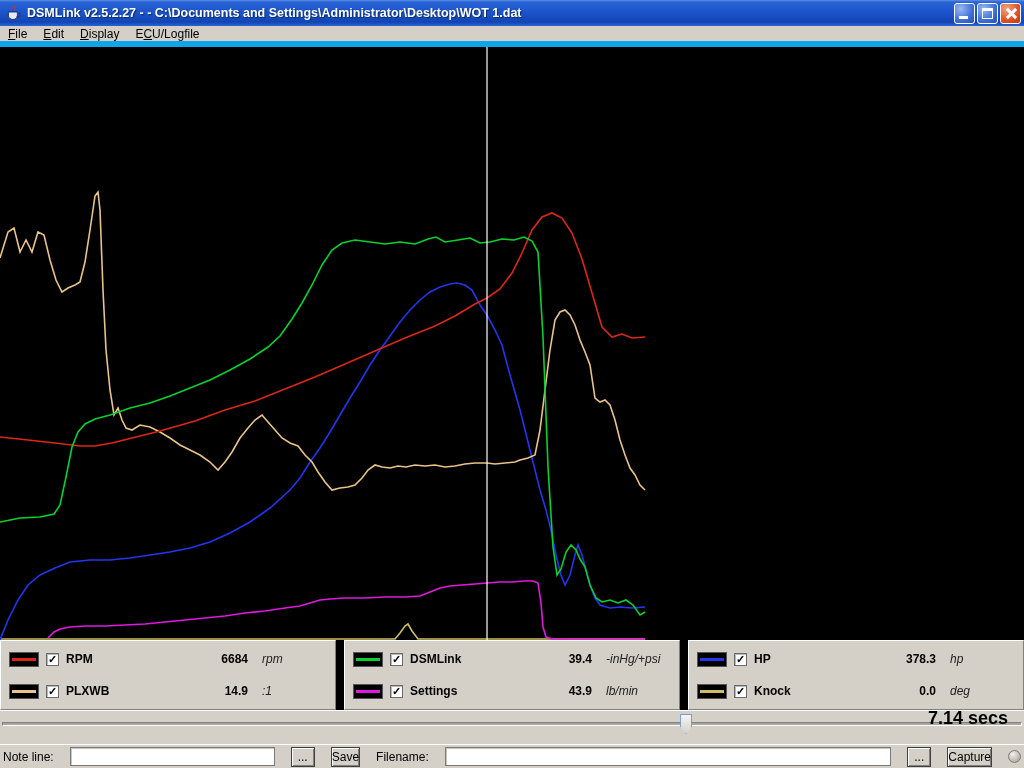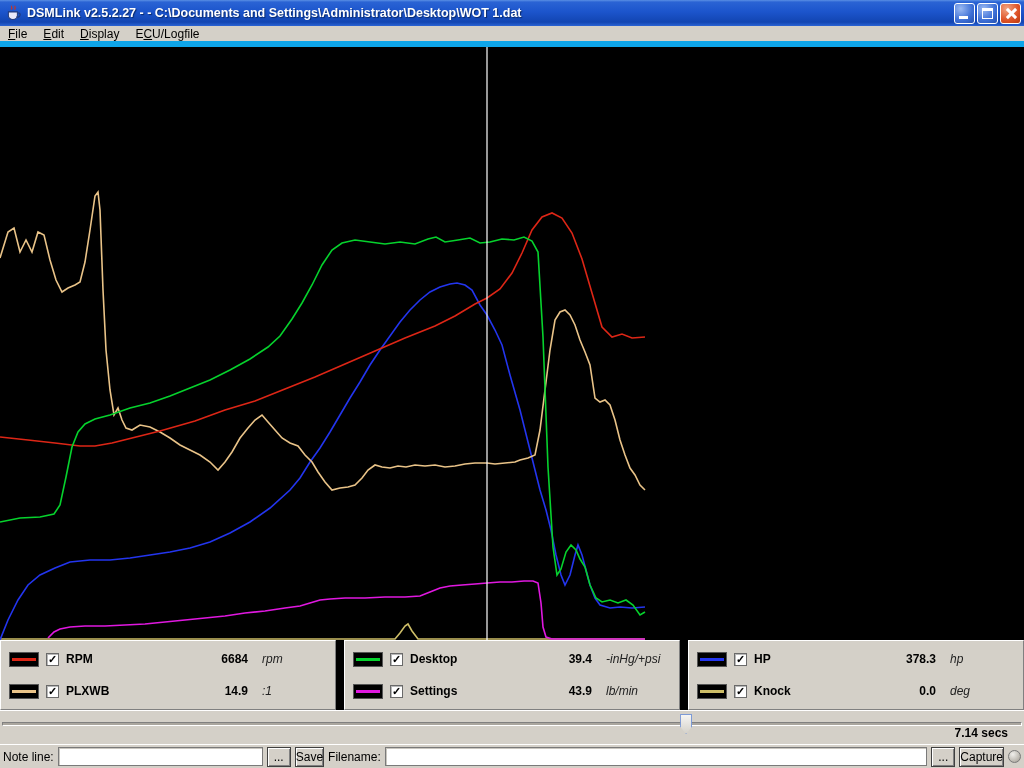--- a/index.html
+++ b/index.html
@@ -54,25 +54,25 @@
     padding-left:7px; }
 
   
   .slider-row { height:34px; flex:0 0 34px; background:#d4d0c8; position:relative;
     border-top:1px solid #fff; }
   .groove { position:absolute; left:2px; right:2px; top:11px; height:4px; background:#aaa69e;
     border:1px solid #808080; border-bottom-color:#fff; border-right-color:#fff; }
   .thumb { position:absolute; top:3px; width:12px; height:20px;
     background:linear-gradient(180deg,#f6f5f3,#d5d2ca); border:1px solid #7c9ad6;
     clip-path:polygon(0 0,100% 0,100% 62%,50% 100%,0 62%); }
-  .time-label { position:absolute; right:16px; bottom:4px; font-weight:bold; font-size:12px; color:#000; }
+  .time-label { position:absolute; right:16px; bottom:15px; font-weight:bold; font-size:18px; color:#000; }
 
   
   .bottombar { height:24px; flex:0 0 24px; background:#d4d0c8; display:flex; align-items:center;
-    padding:1px 3px; gap:4px; border-top:1px solid #fff; }
+    padding:1px 3px; gap:16px; border-top:1px solid #fff; }
   .bb-label { font-size:12px; color:#000; white-space:nowrap; }
   .bb-input { height:19px; background:#fff; border:1px solid #7a7a7a;
     box-shadow:inset 1px 1px 0 #c9c6bf; font-size:12px; padding:0 3px;
     font-family:"Liberation Sans", sans-serif; }
   .input-note { width:205px; flex:0 0 205px; }
   .input-filename { flex:1; min-width:50px; }
   .bb-btn { height:20px; background:#d4d0c8; border:1px solid #404040;
     box-shadow:inset 1px 1px 0 #fff, inset -1px -1px 0 #808080;
     font-size:12px; padding:0 0; font-family:"Liberation Sans", sans-serif; white-space:nowrap; }
   .btn-dots { padding:0 6px; flex:0 0 auto; }
@@ -150,21 +150,21 @@
     </div>
 
     <div class="legend-group">
       <div class="legend-row">
         <span class="swatch">
             <span class="swatch-line" style="background: rgb(6, 210, 45);"></span>
           </span>
         <span class="checkbox">
             <span class="check">✓</span>
           </span>
-        <span class="legend-name">Desktop</span>
+        <span class="legend-name">DSMLink</span>
         <span class="legend-value">39.4</span>
         <span class="legend-unit">-inHg/+psi</span>
       </div>
       <div class="legend-row">
         <span class="swatch">
             <span class="swatch-line" style="background: rgb(224, 24, 224);"></span>
           </span>
         <span class="checkbox">
             <span class="check">✓</span>
           </span>

